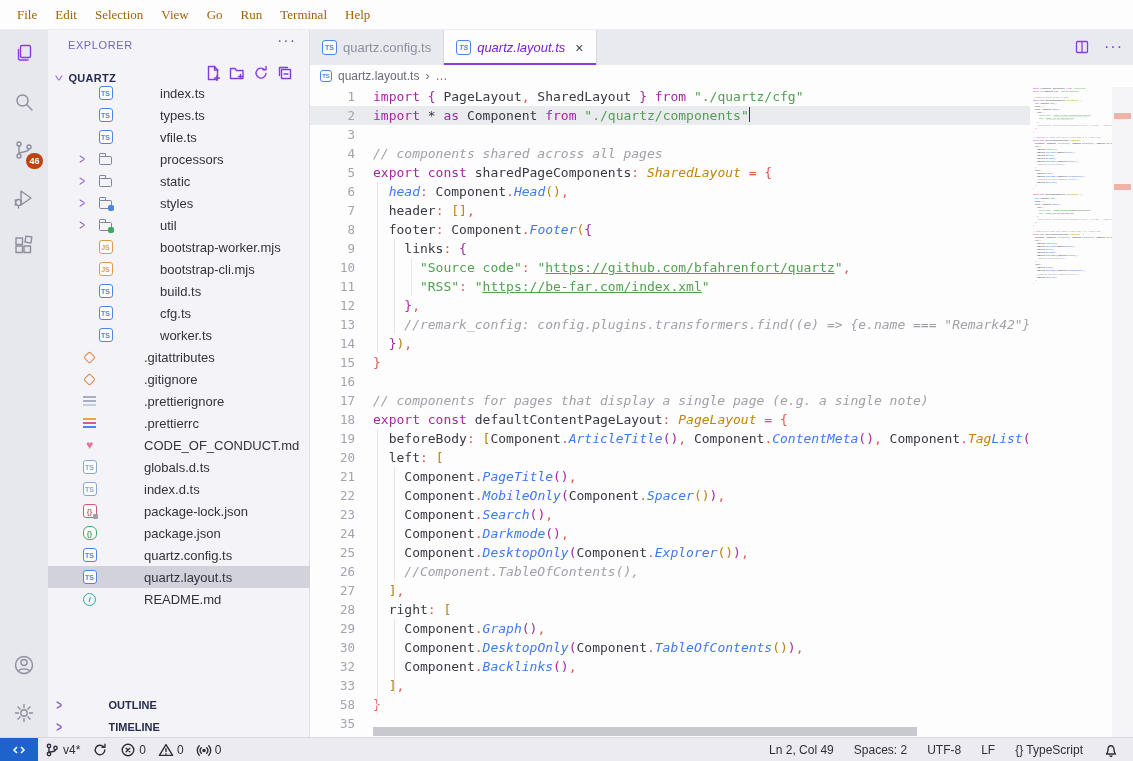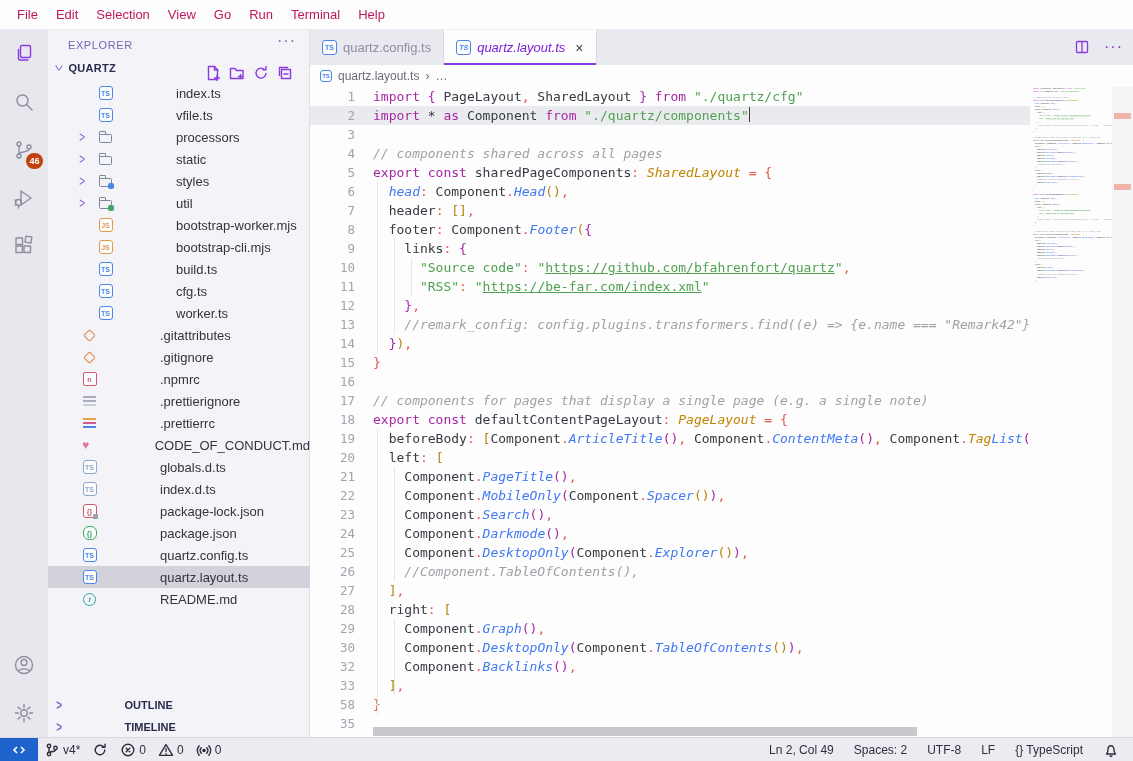--- a/index.html
+++ b/index.html
@@ -2,49 +2,49 @@
 <html><head>
 <meta charset="utf-8">
 <style>
   html,body{margin:0;padding:0;width:1133px;height:761px;overflow:hidden;
     font-family:"Liberation Sans",sans-serif;background:#fdfdfe;}
   *{box-sizing:border-box;}
 
   
   #menubar{position:absolute;left:0;top:0;width:1133px;height:30px;background:#fdfdfe;
     display:flex;align-items:center;padding-left:8px;border-bottom:1px solid #ececf2;}
-  .menu-item{padding:0 9px;font-size:13px;color:#be185d;line-height:30px;cursor:default;}
+  .menu-item{padding:0 9px;font-size:13px;color:#a16207;line-height:30px;cursor:default;font-family:Liberation Serif, serif;}
 
   
   #activitybar{position:absolute;left:0;top:30px;width:48px;height:707px;background:#e7e7ee;}
   .act-item{width:48px;height:48px;display:flex;align-items:center;justify-content:center;
     color:#8e8e9c;position:relative;}
   .act-item.active{color:#8a3be0;}
   .act-badge{position:absolute;right:5px;bottom:5px;min-width:17px;height:16px;border-radius:9px;
     background:#c2410c;color:#fff;font-size:9px;font-weight:bold;display:flex;align-items:center;
     justify-content:center;padding:0 3px;}
   #act-bottom{position:absolute;left:0;bottom:0;width:48px;}
 
   
   #sidebar{position:absolute;left:48px;top:30px;width:262px;height:707px;background:#f3f3f8;
     border-right:1px solid #dfdfe8;}
   #sb-header{position:absolute;left:0;top:0;width:262px;height:30px;display:flex;align-items:center;}
   #sb-title{font-size:11px;letter-spacing:.6px;color:#7068b4;padding-left:20px;}
   #sb-more{position:absolute;right:14px;top:2px;color:#7068b4;font-size:16px;letter-spacing:1px;}
-  #sb-section{position:absolute;left:0;top:32px;width:262px;height:22px;display:flex;align-items:flex-start;}
+  #sb-section{position:absolute;left:0;top:32px;width:262px;height:22px;display:flex;align-items:flex-end;}
   .chev{color:#8a5fd0;font-size:11px;display:inline-block;transform:scale(.9,1.3);}
   .chev-down{transform:rotate(90deg) scale(.9,1.3);}
   #sb-section .chev{margin-left:8px;}
   #sb-section-label{font-size:11px;font-weight:bold;color:#272c4e;margin-left:6px;letter-spacing:.3px;}
   #sb-actions{position:absolute;right:16px;top:35px;display:flex;gap:8px;color:#8a3be0;}
   #tree{position:absolute;left:0;top:52px;width:262px;}
   .tree-row{height:22px;display:flex;align-items:center;font-size:13px;color:#33333c;}
   .tree-row.selected{background:#d2d2da;}
   .tw-chev{width:20px;display:inline-flex;justify-content:flex-start;padding-left:2px;}
-  .tlabel{margin-left:21px;white-space:nowrap;padding-left:41px;}
+  .tlabel{margin-left:5px;white-space:nowrap;padding-left:41px;}
   .ticon{width:17px;height:16px;display:inline-flex;align-items:center;justify-content:center;}
   #sb-bottom .tree-row{font-weight:bold;font-size:11px;color:#272c4e;}
   
   .fic{width:14px;height:14px;border:1.2px solid #4a86e8;border-radius:3px;color:#4a86e8;
     font-size:7px;font-weight:bold;display:inline-flex;align-items:center;justify-content:center;
     font-family:"Liberation Sans",sans-serif;background:#fdfdfe;}
   .fic-js{border-color:#dd9c4a;color:#dd9c4a;}
   .fic-dts{border-color:#8aa8cc;color:#8aa8cc;}
   .fic-npm{border-color:#d05a70;color:#d05a70;border-radius:2px;}
   .fic-lock{border-color:#d05a70;color:#d05a70;position:relative;}
@@ -226,20 +226,27 @@
     <span class="ticon">
           <span class="fic">TS</span>
         </span>
     <span class="tlabel">index.ts</span>
       </div>
       <div class="tree-row" style="padding-left:29px">
     <span class="tw-chev"></span>
     <span class="ticon">
           <span class="fic">TS</span>
         </span>
+    <span class="tlabel">types.ts</span>
+      </div>
+      <div class="tree-row" style="padding-left:29px">
+    <span class="tw-chev"></span>
+    <span class="ticon">
+          <span class="fic">TS</span>
+        </span>
     <span class="tlabel">vfile.ts</span>
       </div>
       <div class="tree-row" style="padding-left:29px">
     <span class="tw-chev">
           <span class="chev">&gt;</span>
         </span>
     <span class="ticon">
           <span class="fld"></span>
         </span>
     <span class="tlabel">processors</span>
@@ -312,27 +319,20 @@
           <span class="gitd"></span>
         </span>
     <span class="tlabel">.gitattributes</span>
       </div>
       <div class="tree-row" style="padding-left:13px">
     <span class="tw-chev"></span>
     <span class="ticon">
           <span class="gitd"></span>
         </span>
     <span class="tlabel">.gitignore</span>
-      </div>
-      <div class="tree-row" style="padding-left:13px">
-    <span class="tw-chev"></span>
-    <span class="ticon">
-          <span class="fic fic-npm">n</span>
-        </span>
-    <span class="tlabel">.npmrc</span>
       </div>
       <div class="tree-row" style="padding-left:13px">
     <span class="tw-chev"></span>
     <span class="ticon">
           <span class="pret"></span>
         </span>
     <span class="tlabel">.prettierignore</span>
       </div>
       <div class="tree-row" style="padding-left:13px">
     <span class="tw-chev"></span>

